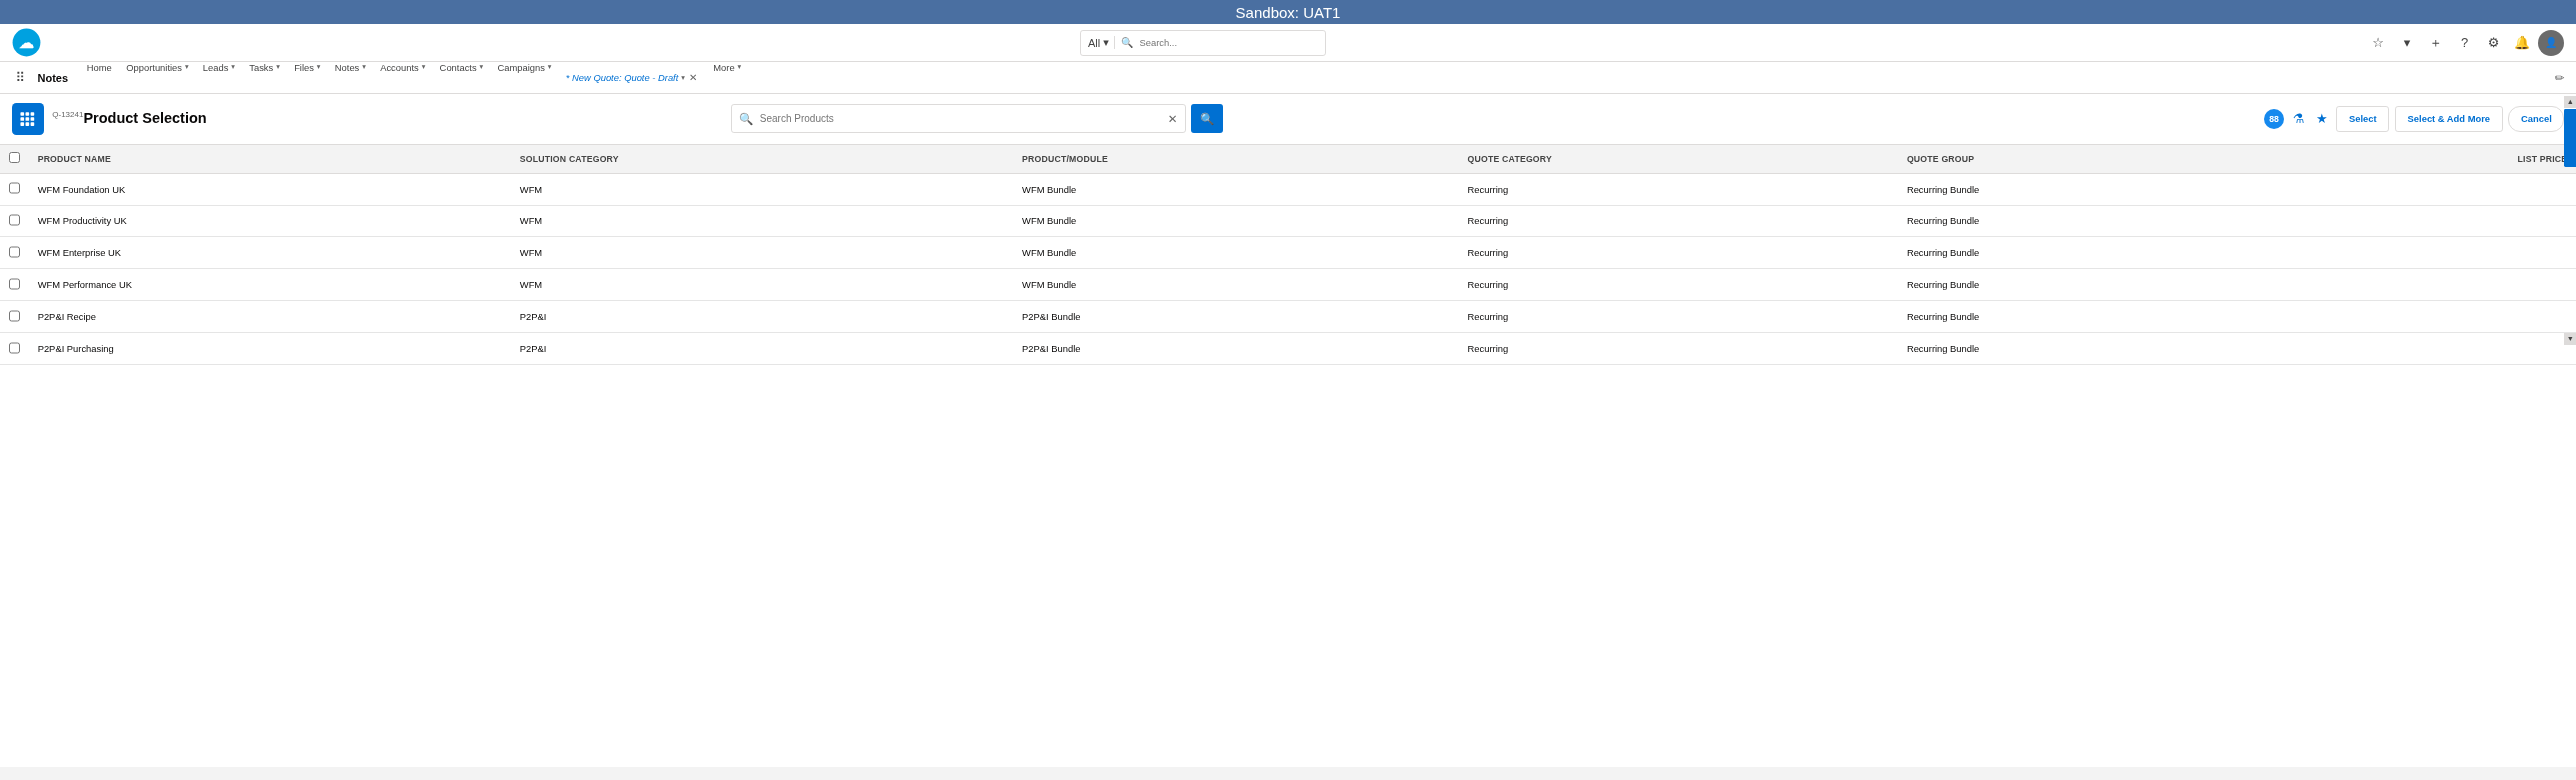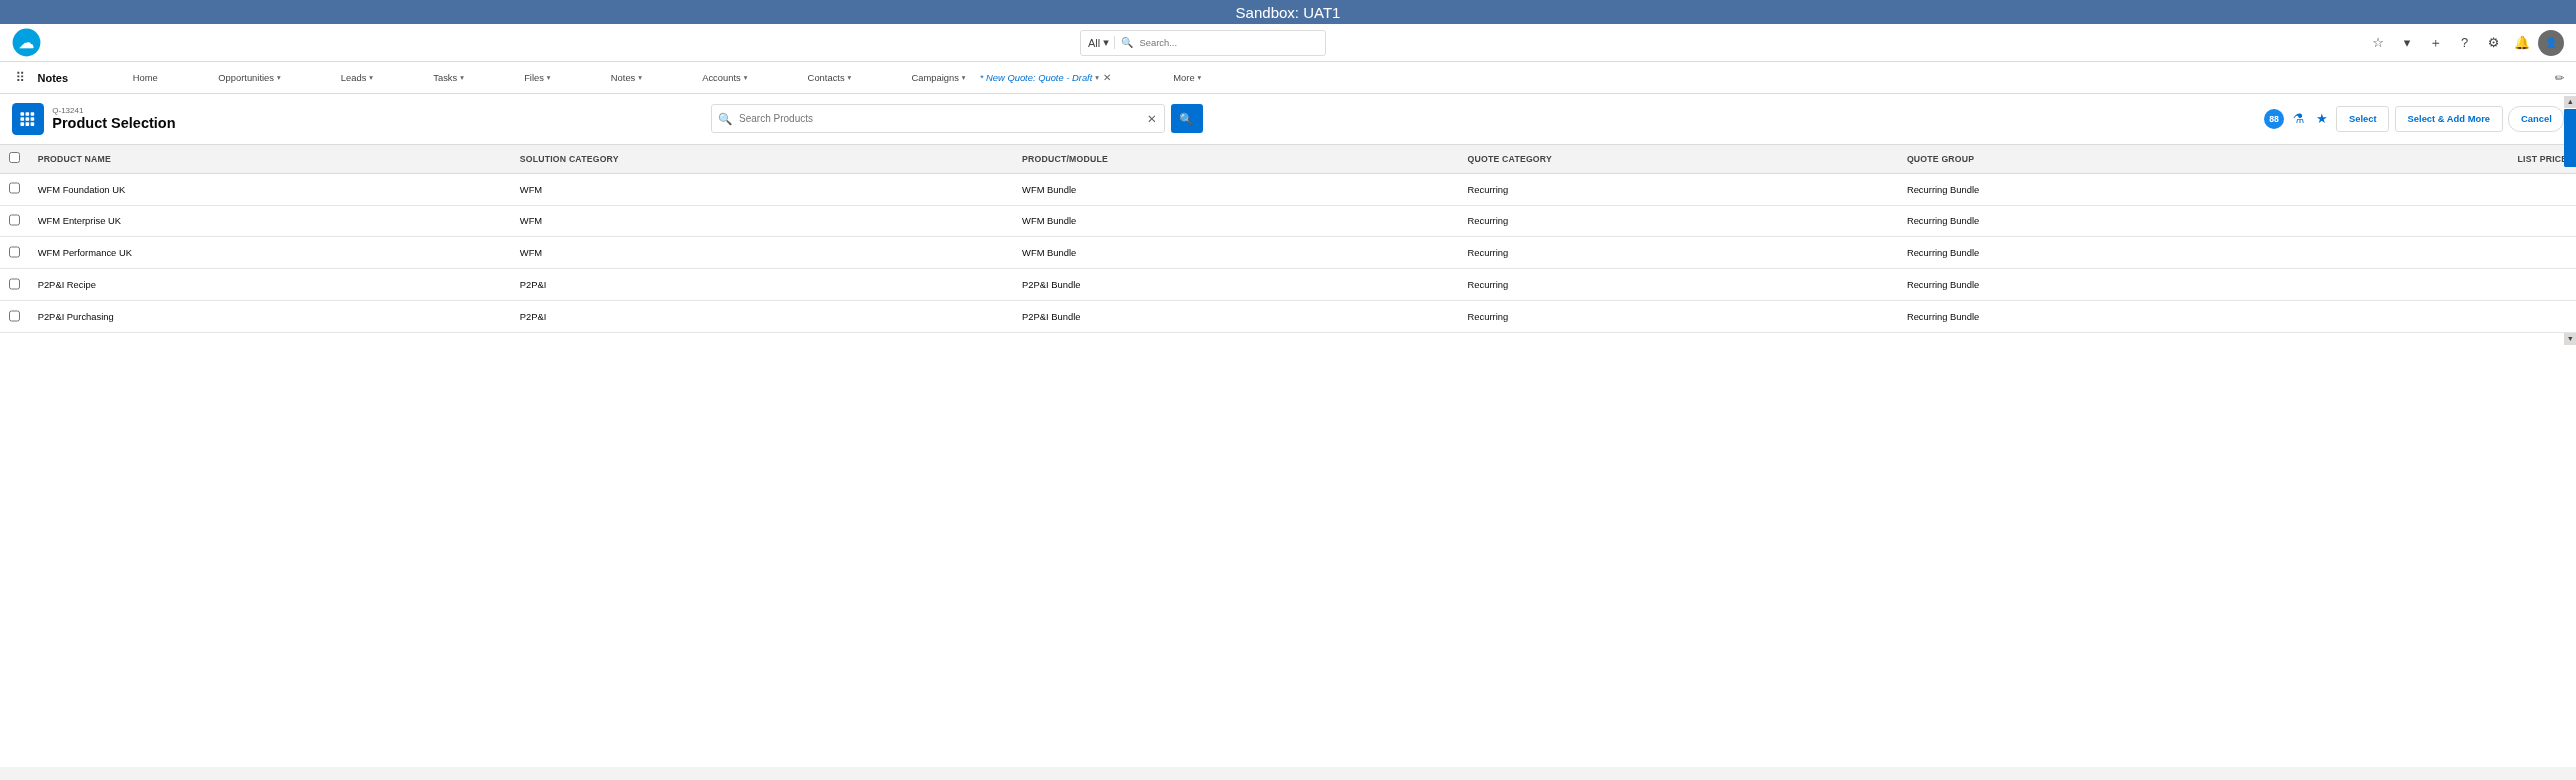--- a/index.html
+++ b/index.html
@@ -121,30 +121,28 @@
     }
     .nav-items {
       display: flex;
       align-items: center;
       height: 100%;
       gap: 0;
       flex: 1;
     }
     .nav-item {
       display: flex;
-      align-items: center;
       height: 100%;
       padding: 0 7.2px;
       cursor: pointer;
       font-size: 9.4px;
       color: #444;
       white-space: nowrap;
       border-bottom: 1.4px solid transparent;
       gap: 2.9px;
-      margin-left: 46px;
     }
     .nav-item-caret { font-size: 7.2px; color: #666; }
     .nav-edit-icon {
       margin-left: auto;
       color: #666;
       cursor: pointer;
       font-size: 11.6px;
       padding: 2.9px;
     }
 
@@ -192,21 +190,21 @@
       background: #0070d2;
       border-radius: 4.3px;
       display: flex;
       align-items: center;
       justify-content: center;
       color: white;
       font-size: 14.5px;
       flex-shrink: 0;
     }
     .product-title-section {
-      flex-direction: column;
+      flex-direction: row;
       display: flex;
     }
     .product-subtitle {
       font-size: 8px;
       color: #666;
     }
     .product-title {
       font-size: 14.5px;
       font-weight: 700;
       color: #080707;
@@ -536,20 +534,31 @@
         <th>QUOTE GROUP</th>
         <th>LIST PRICE</th>
       </tr>
     </thead>
     <tbody id="table-body">
     <tr>
       <td class="checkbox-col">
         <input type="checkbox" class="checkbox-input" style="">
       </td>
       <td>WFM Foundation UK</td>
+      <td>WFM</td>
+      <td>WFM Bundle</td>
+      <td>Recurring</td>
+      <td>Recurring Bundle</td>
+      <td></td>
+    </tr>
+        <tr>
+      <td class="checkbox-col">
+        <input type="checkbox" class="checkbox-input" style="">
+      </td>
+      <td>WFM Productivity UK</td>
       <td>WFM</td>
       <td>WFM Bundle</td>
       <td>Recurring</td>
       <td>Recurring Bundle</td>
       <td></td>
     </tr>
         <tr>
       <td class="checkbox-col">
         <input type="checkbox" class="checkbox-input" style="">
       </td>

